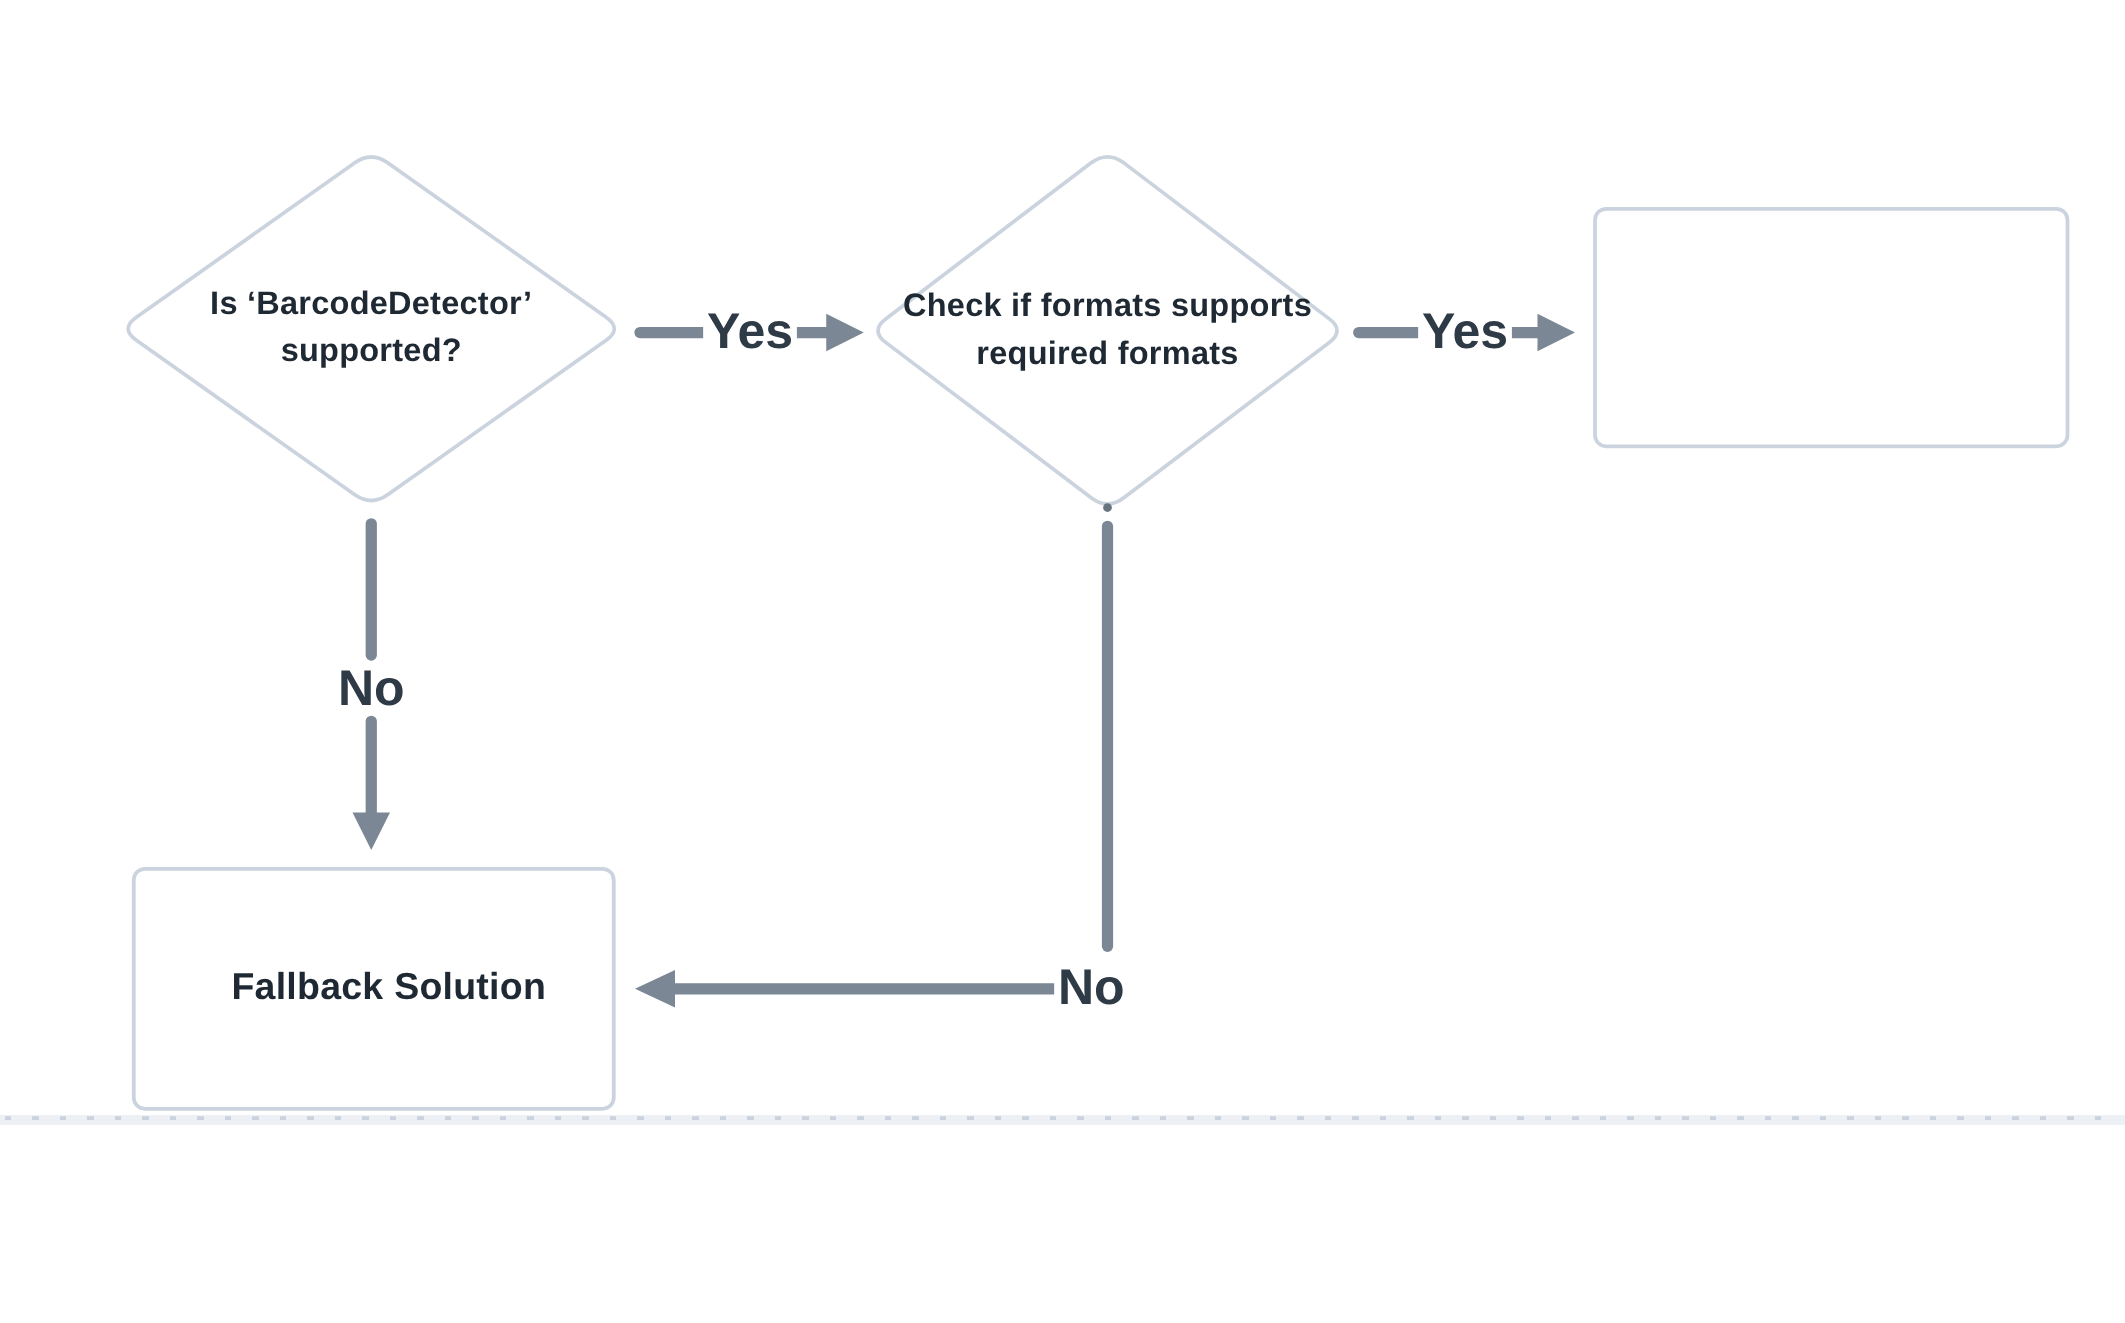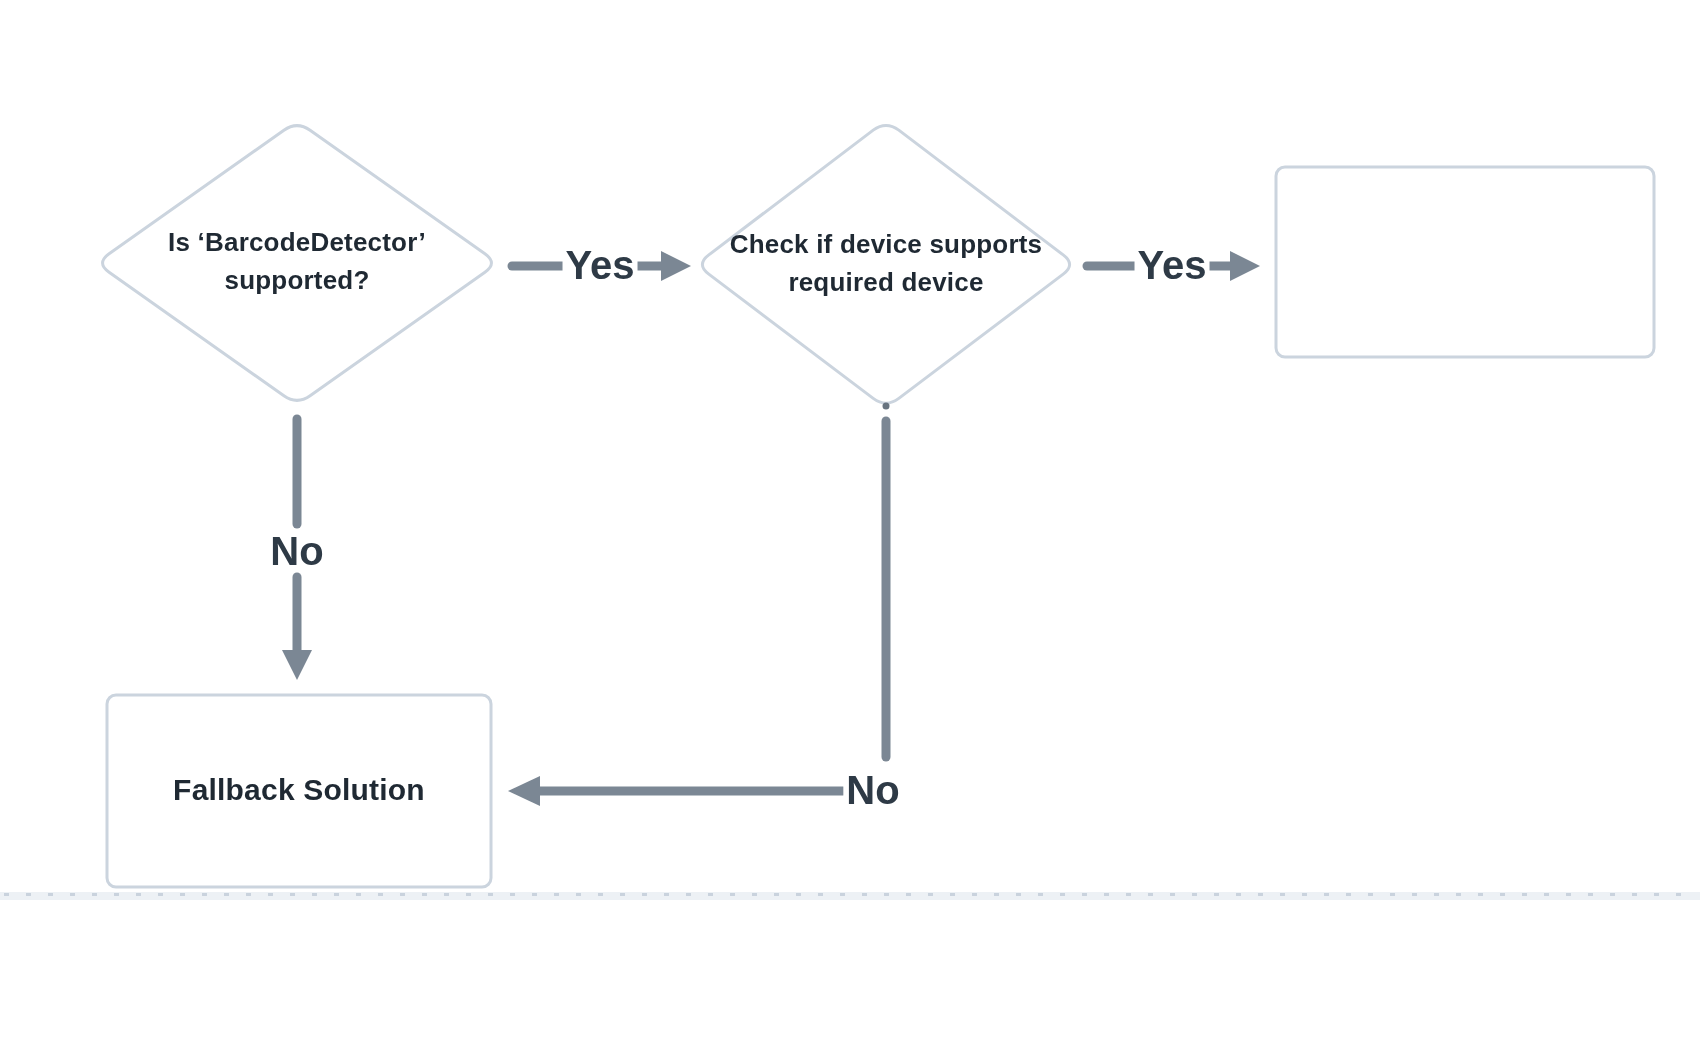--- a/index.html
+++ b/index.html
@@ -109,24 +109,24 @@
     <g stroke="#7b8794" stroke-width="9" stroke-linecap="round">
       <circle cx="886" cy="406" r="3.5" fill="#67737f" stroke="none"></circle>
       <line x1="886" y1="421" x2="886" y2="757"></line>
       <line x1="843" y1="791" x2="540" y2="791"></line>
       <polygon points="540,776 540,806 508,791" fill="#7b8794" stroke="none"></polygon>
     </g>
   </svg>
 
   <div class="node-label diamond-label" style="left:297px; top:261px; width:320px;">Is ‘BarcodeDetector’ supported?</div>
 
-  <div class="node-label diamond-label" style="left:886px; top:263px; width:340px;">Check if device supports required device</div>
+  <div class="node-label diamond-label" style="left:886px; top:263px; width:340px;">Check if formats supports required formats</div>
 
 
-  <div class="node-label box-label" style="left:299px; top:790px; width:360px;">Fallback Solution</div>
+  <div class="node-label box-label" style="left:311px; top:790px; width:360px;">Fallback Solution</div>
 
   <div class="edge-label" style="left:600px; top:265px;">Yes</div>
 
   <div class="edge-label" style="left:1172px; top:265px;">Yes</div>
 
   <div class="edge-label" style="left:297px; top:551px;">No</div>
 
   <div class="edge-label" style="left:873px; top:790px;">No</div>
 
   <div class="bottom-strip">

